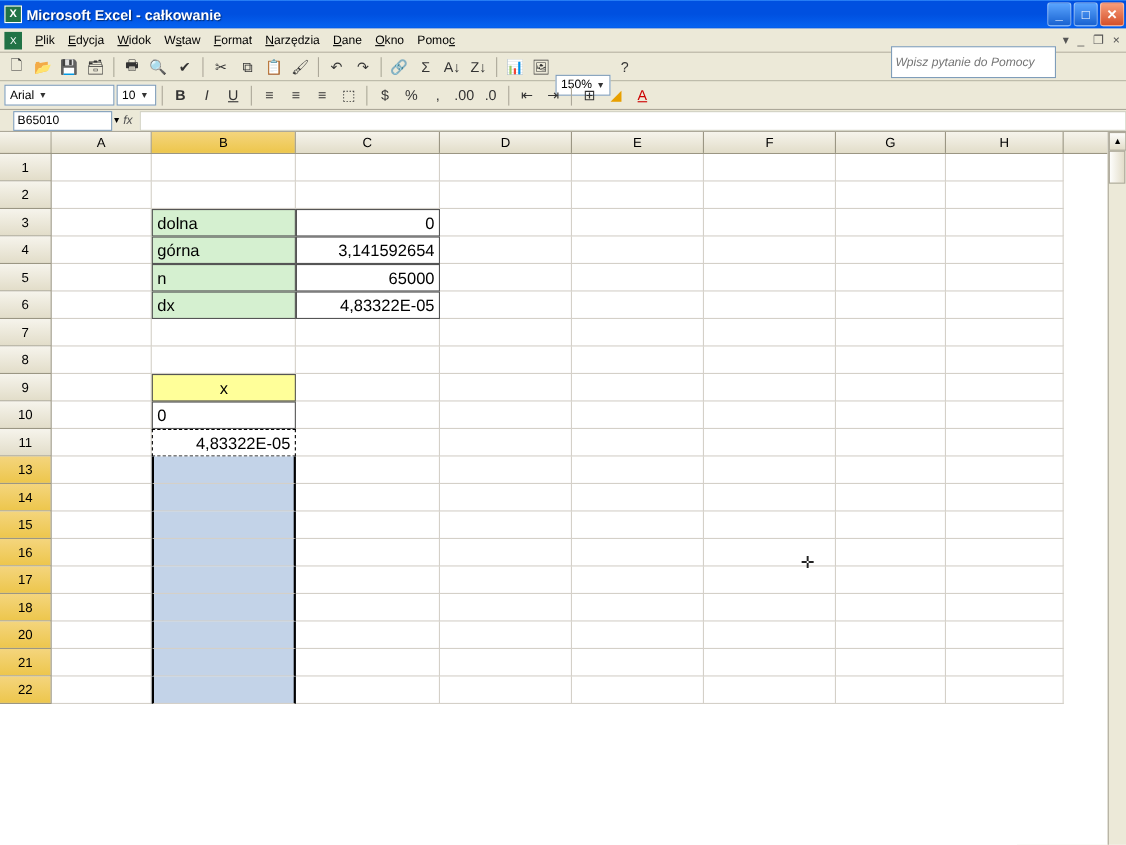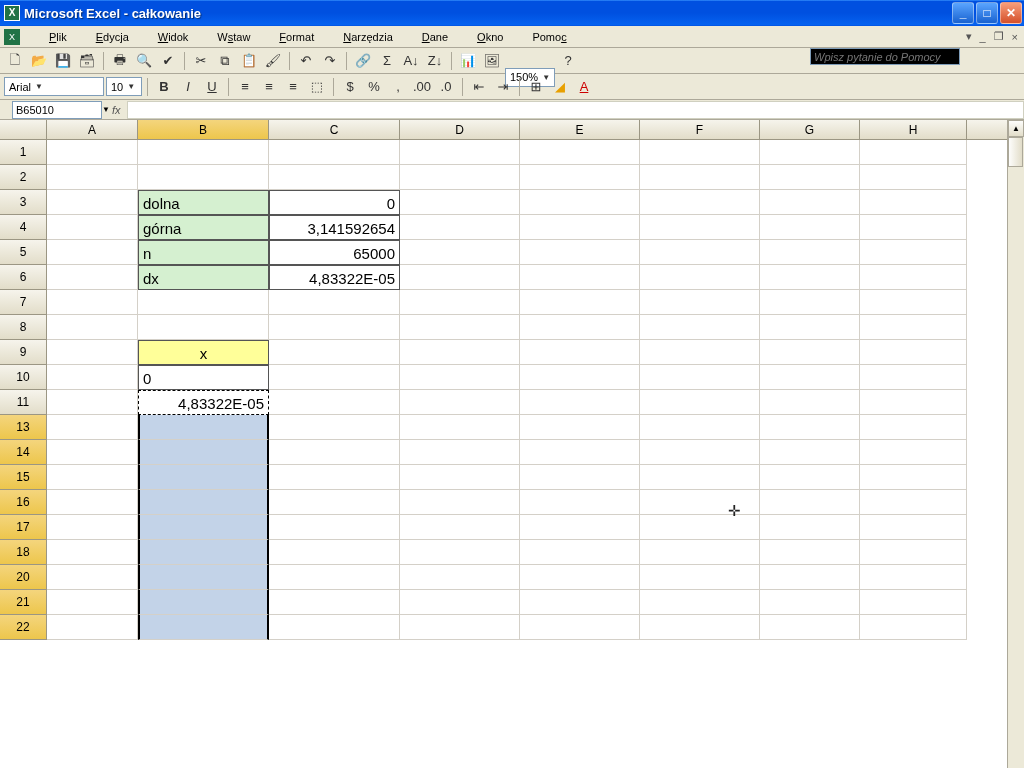--- a/index.html
+++ b/index.html
@@ -10,23 +10,23 @@
 .titlebar .app-icon { width: 16px; height: 16px; background: #217346; margin-right: 4px; display: inline-block; border: 1px solid #fff; font-size: 10px; text-align: center; color: white; line-height: 14px; }
 .titlebar .title-text { flex: 1; text-shadow: 1px 1px 1px rgba(0,0,0,0.5); }
 .titlebar .win-controls { display: flex; margin-right: 2px; }
 .titlebar .win-btn { width: 22px; height: 22px; margin-left: 2px; border-radius: 3px; display: flex; align-items: center; justify-content: center; color: white; font-weight: bold; font-size: 12px; border: 1px solid rgba(255,255,255,0.4); }
 .win-min, .win-max { background: linear-gradient(to bottom, #5aa5ff, #1962d0); }
 .win-close { background: linear-gradient(to bottom, #f89e7b, #d4502a); }
 
 
 .menubar { height: 22px; background: #ece9d8; display: flex; align-items: center; padding: 0 4px; border-bottom: 1px solid #aca899; }
 .menubar .menu-icon { width: 16px; height: 16px; background: #217346; margin-right: 6px; font-size:9px; color:white; text-align:center; line-height:16px; }
-.menubar .menu-item { padding: 2px 6px; cursor: default; margin-left: 17px; }
+.menubar .menu-item { padding: 2px 6px; cursor: default; }
 .menubar .menu-item .ul { text-decoration: underline; }
-.menubar .help-box { margin-left: auto; width: 150px; height: 17px; border: 1px solid #7f9db9; background: #000000; color: #888; font-size: 11px; padding: 1px 3px; font-style: italic; margin-top: 40px;}
+.menubar .help-box { margin-left: auto; width: 150px; height: 29px; border: 1px solid #7f9db9; background: #ffffff; color: #888; font-size: 11px; padding: 1px 3px; font-style: italic; margin-top: 40px;}
 .menubar .mdi { color: #555; margin-left: 4px; font-size: 11px; padding: 0 2px; }
 
 
 .toolbar { height: 26px; background: #ece9d8; display: flex; align-items: center; padding: 0 4px; border-bottom: 1px solid #aca899; gap: 2px; }
 .tb-btn { width: 22px; height: 22px; display: flex; align-items: center; justify-content: center; font-size: 13px; color: #333; }
 .tb-sep { width: 1px; height: 18px; background: #aca899; margin: 0 3px; }
 .tb-dropdown { border: 1px solid #7f9db9; background: white; height: 19px; display: flex; align-items: center; padding: 0 2px 0 4px; font-size: 11px; }
 .tb-dropdown .arrow { margin-left: 4px; font-size: 8px; color: #333; }
 .font-name { width: 100px; }
 .font-size { width: 36px; }

